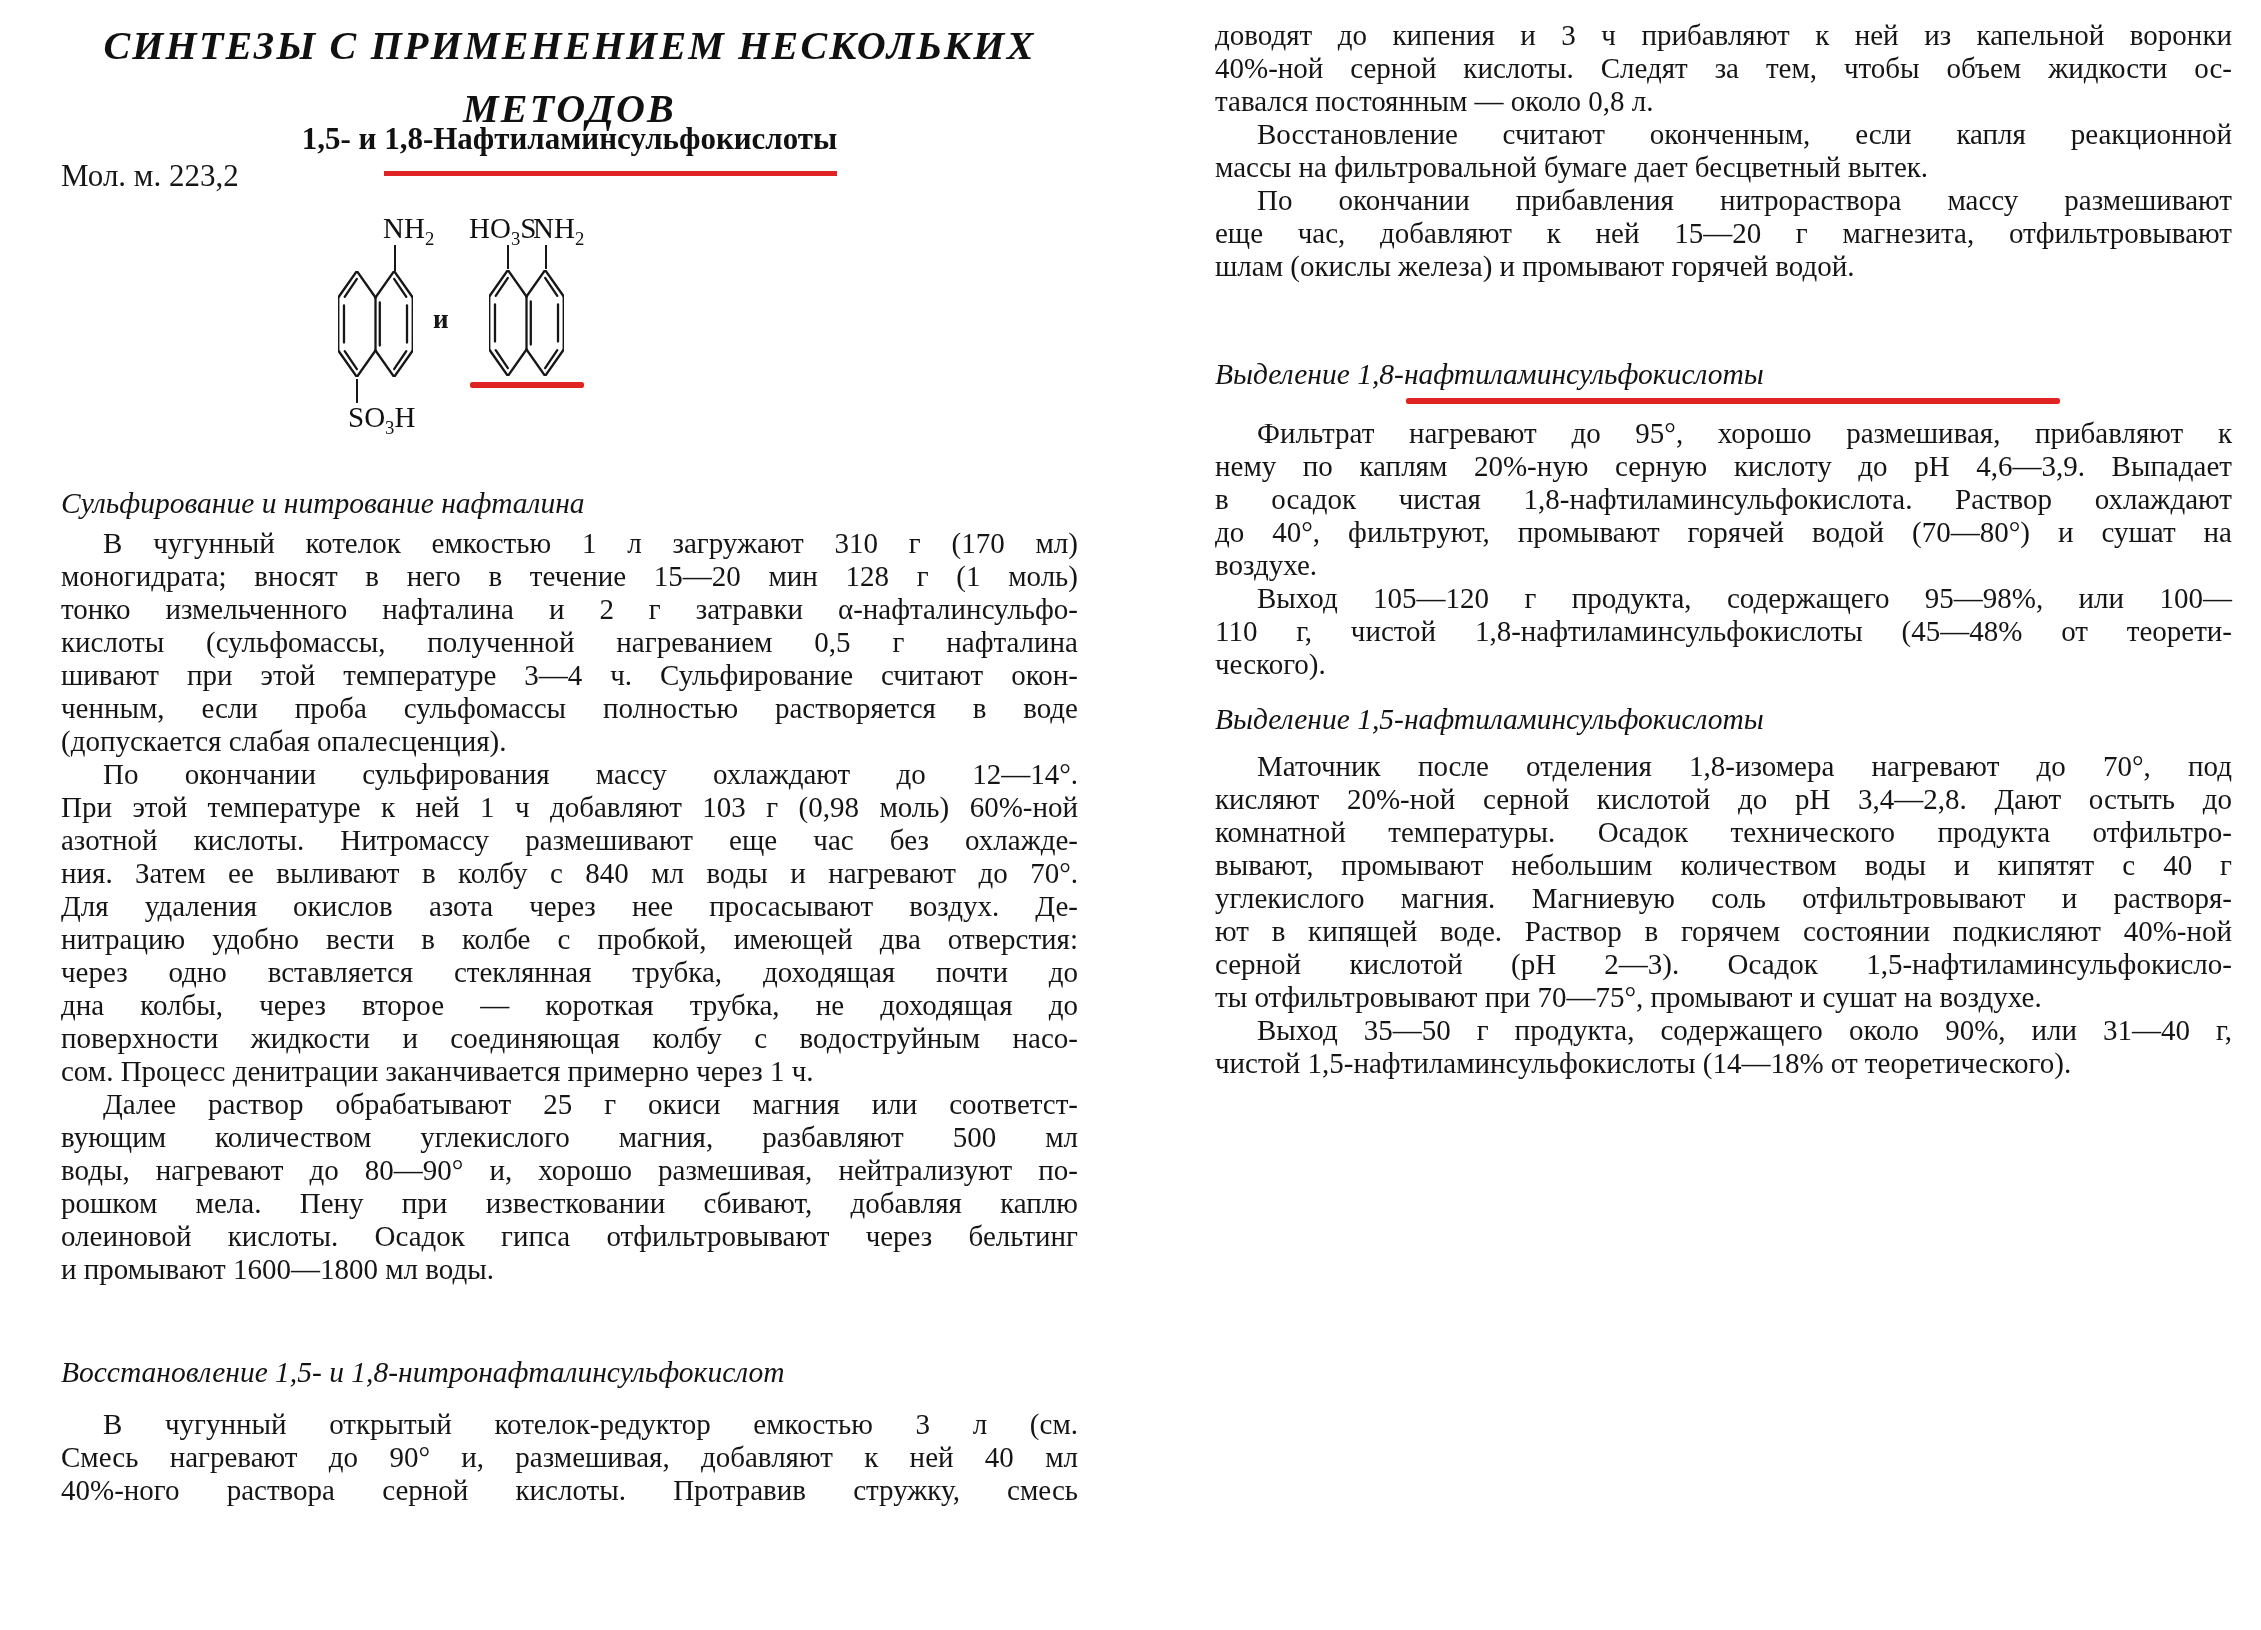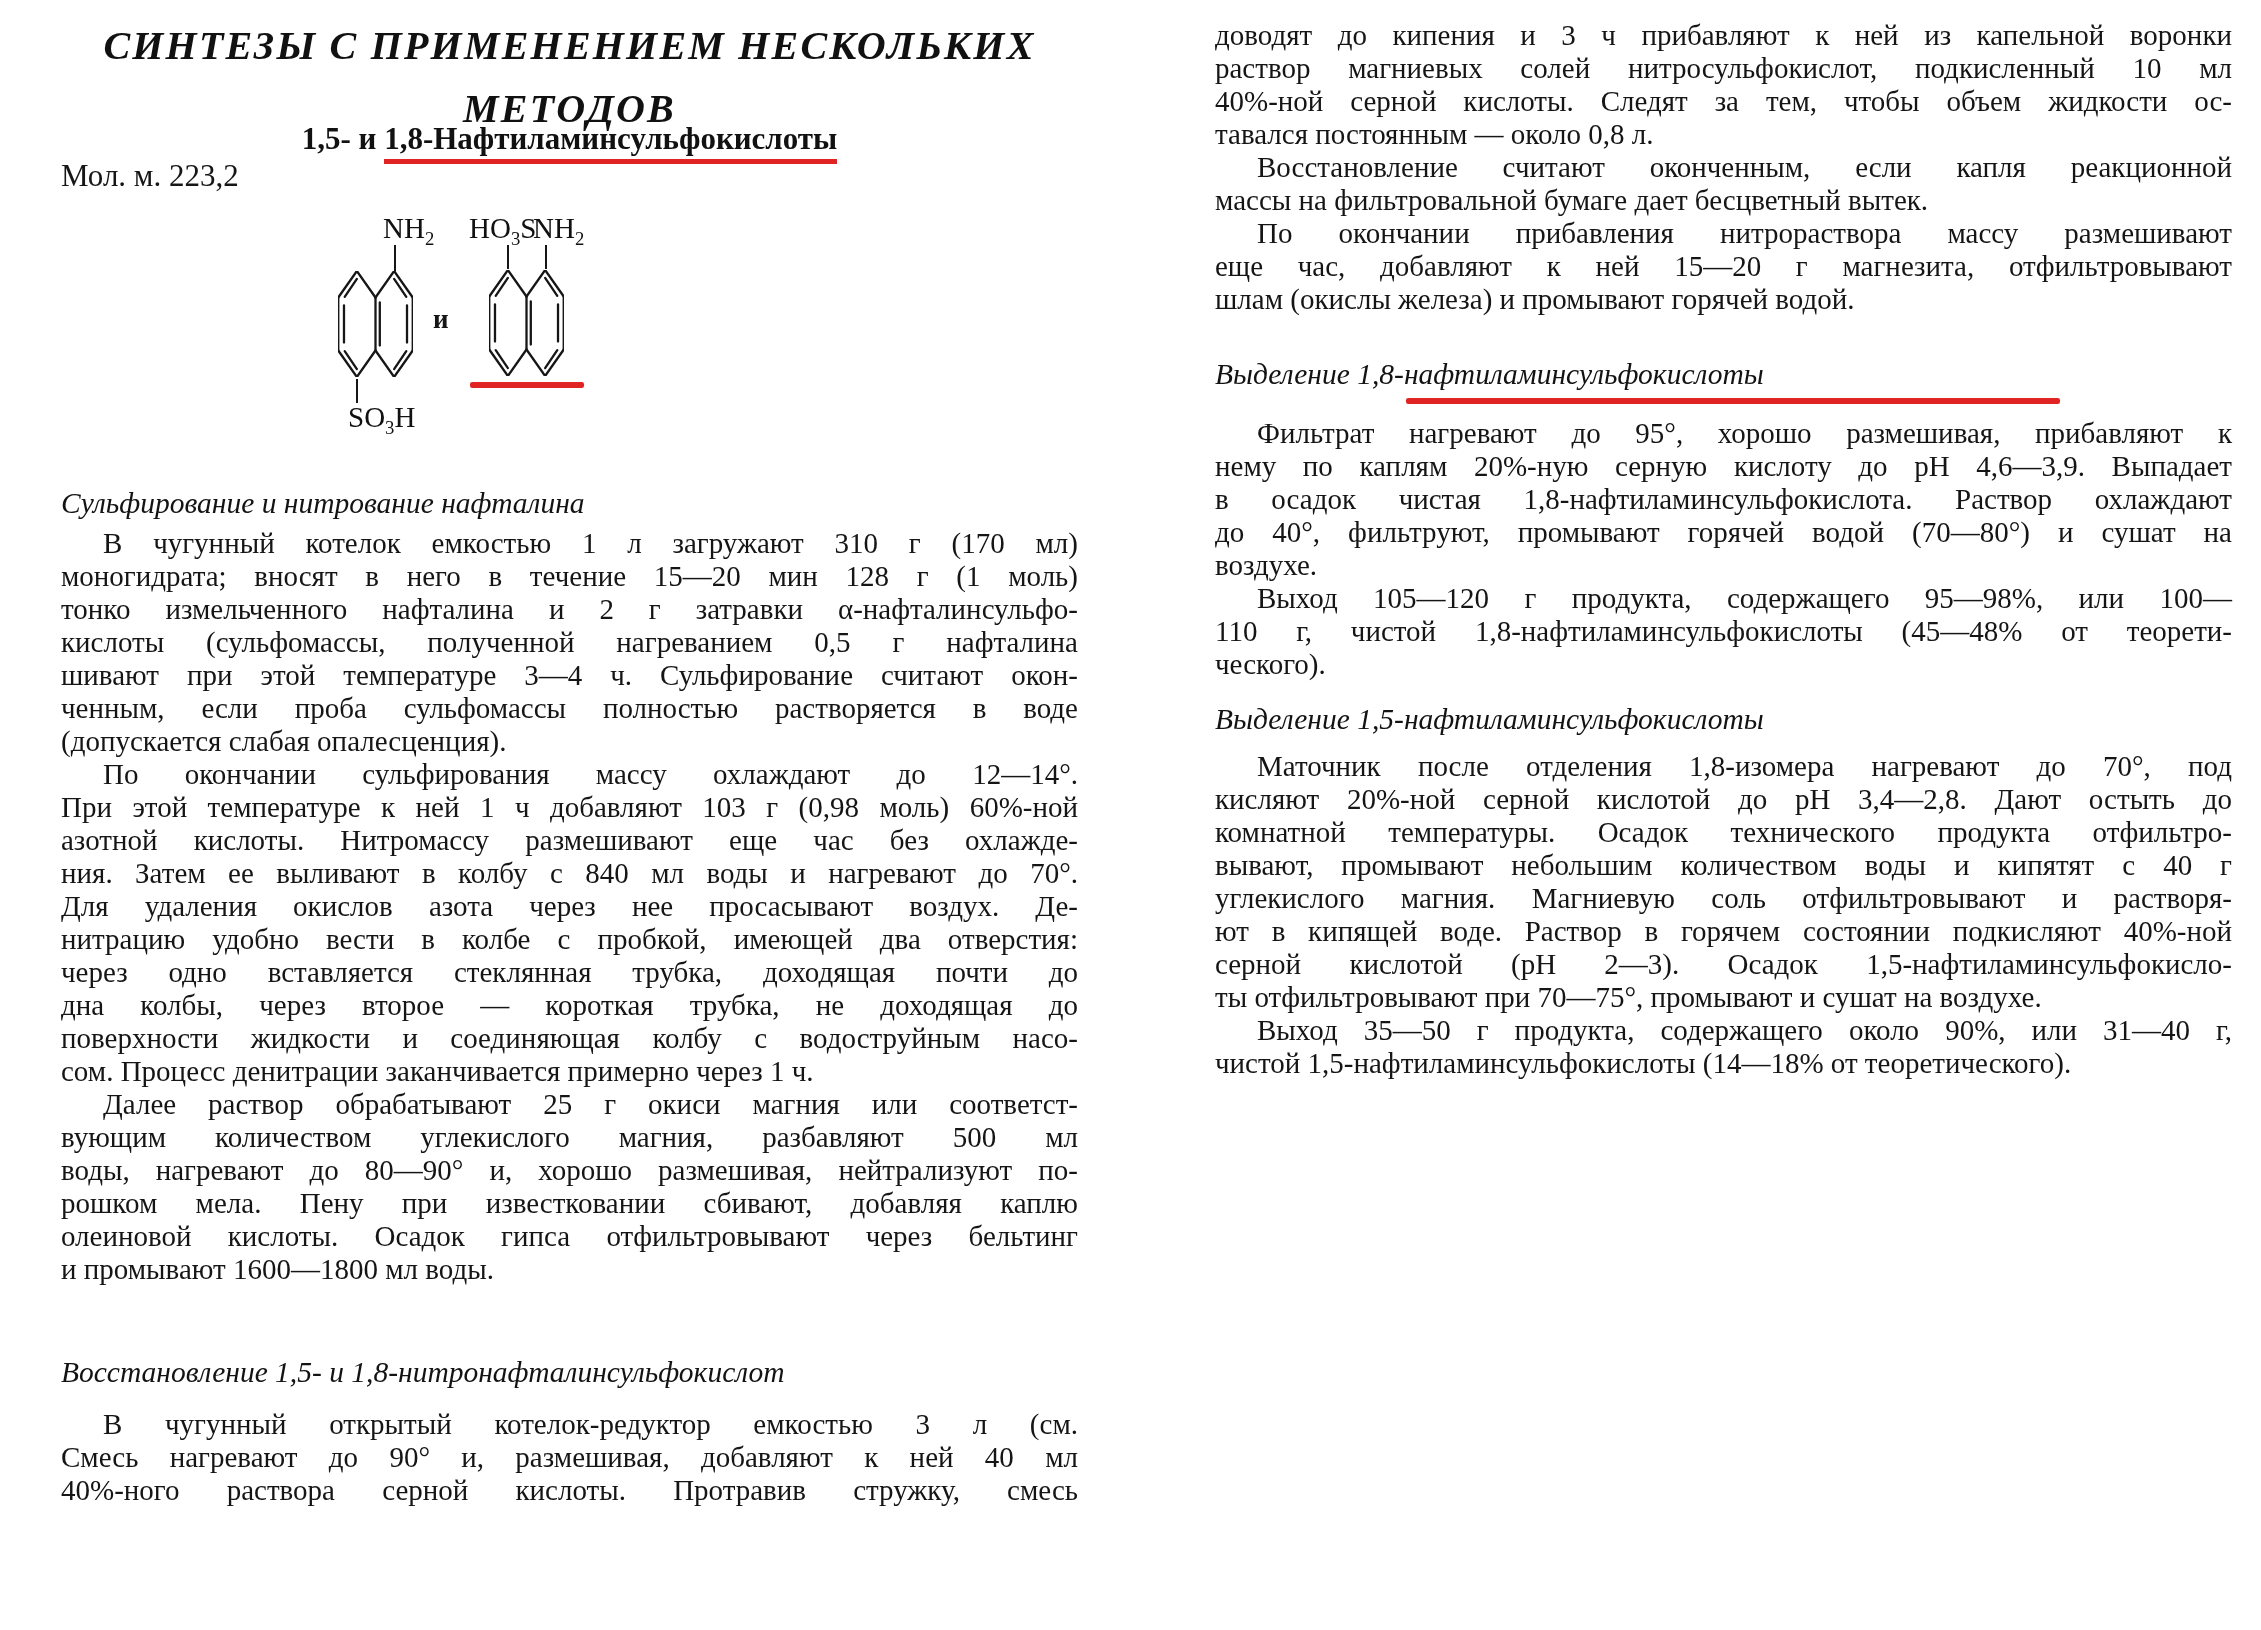--- a/index.html
+++ b/index.html
@@ -31,21 +31,21 @@
   }
   #subtitle {
     left: 61px; top: 121px; width: 1017px;
     text-align: center;
     font-size: 31px;
     font-weight: bold;
     color: #111;
   }
   #subtitle .u-red {
     border-bottom: 5.8px solid var(--red);
-    padding-bottom: 3px;
+    padding-bottom: 15px;
   }
   #mol-mass {
     left: 61px; top: 158px; width: 1003px;
     text-align: left;
     font-size: 31px;
   }
   .section-heading {
     width: 1017px;
     font-size: 29.5px;
     font-style: italic;
@@ -225,21 +225,20 @@
       <div class="para">
         <div class="line indent">В чугунный открытый котелок-редуктор емкостью 3 л (см.</div>
         <div class="line">Смесь нагревают до 90° и, размешивая, добавляют к ней 40 мл</div>
         <div class="line">40%-ного раствора серной кислоты. Протравив стружку, смесь</div>
       </div>
     </div>
 
   <div class="abs flow" style="left:1215px; top:18.7px;">
       <div class="para">
         <div class="line">доводят до кипения и 3 ч прибавляют к ней из капельной воронки</div>
-        <div class="line">раствор магниевых солей нитросульфокислот, подкисленный 10 мл</div>
         <div class="line">40%-ной серной кислоты. Следят за тем, чтобы объем жидкости ос-</div>
         <div class="line last">тавался постоянным — около 0,8 л.</div>
       </div>
       <div class="para">
         <div class="line indent">Восстановление считают оконченным, если капля реакционной</div>
         <div class="line last">массы на фильтровальной бумаге дает бесцветный вытек.</div>
       </div>
       <div class="para">
         <div class="line indent">По окончании прибавления нитрораствора массу размешивают</div>
         <div class="line">еще час, добавляют к ней 15—20 г магнезита, отфильтровывают</div>

